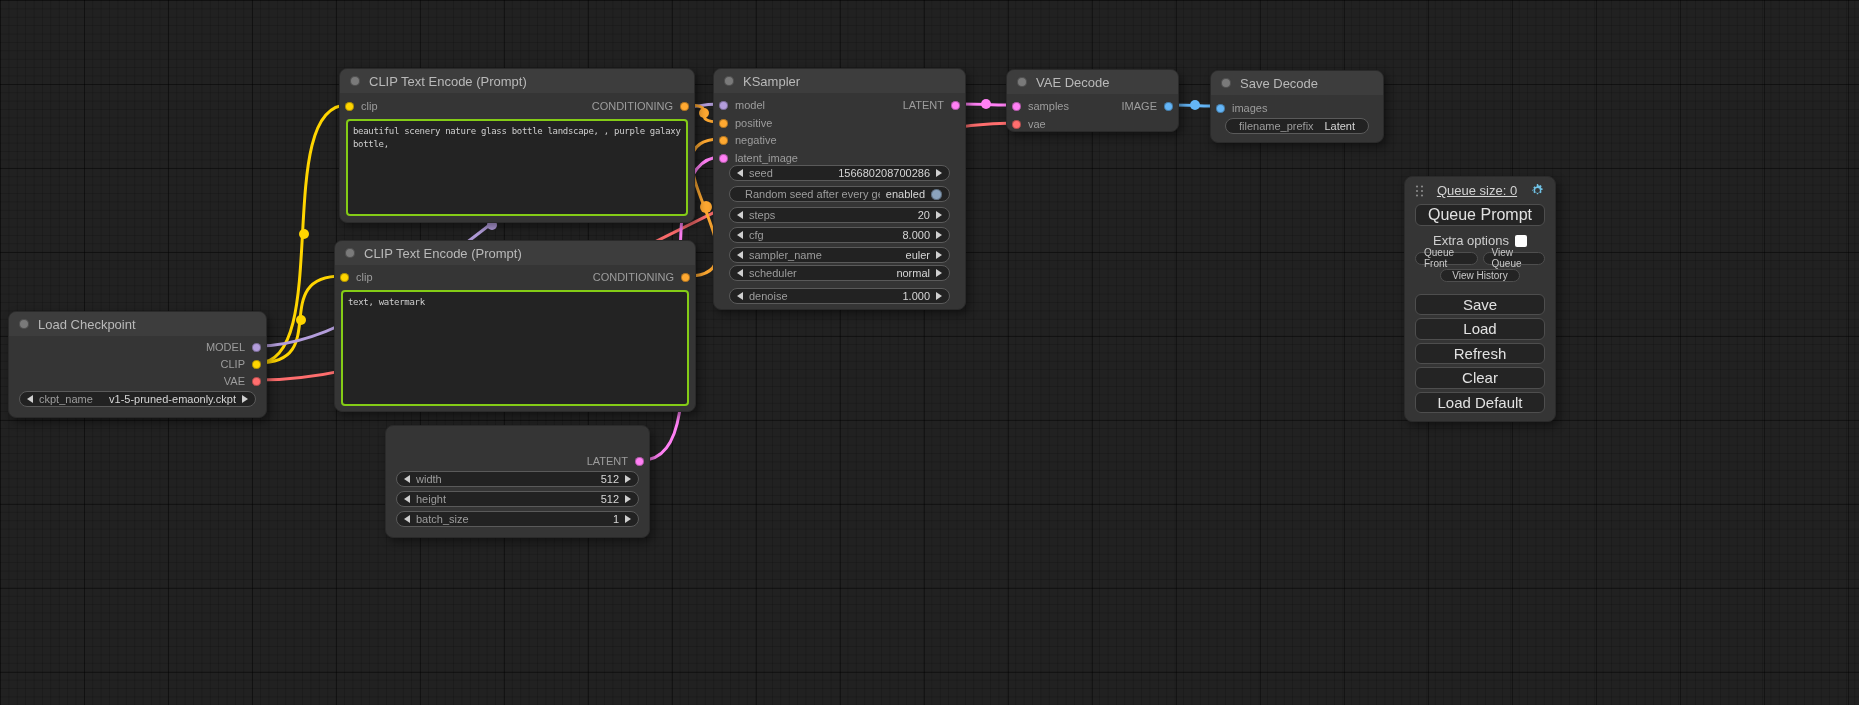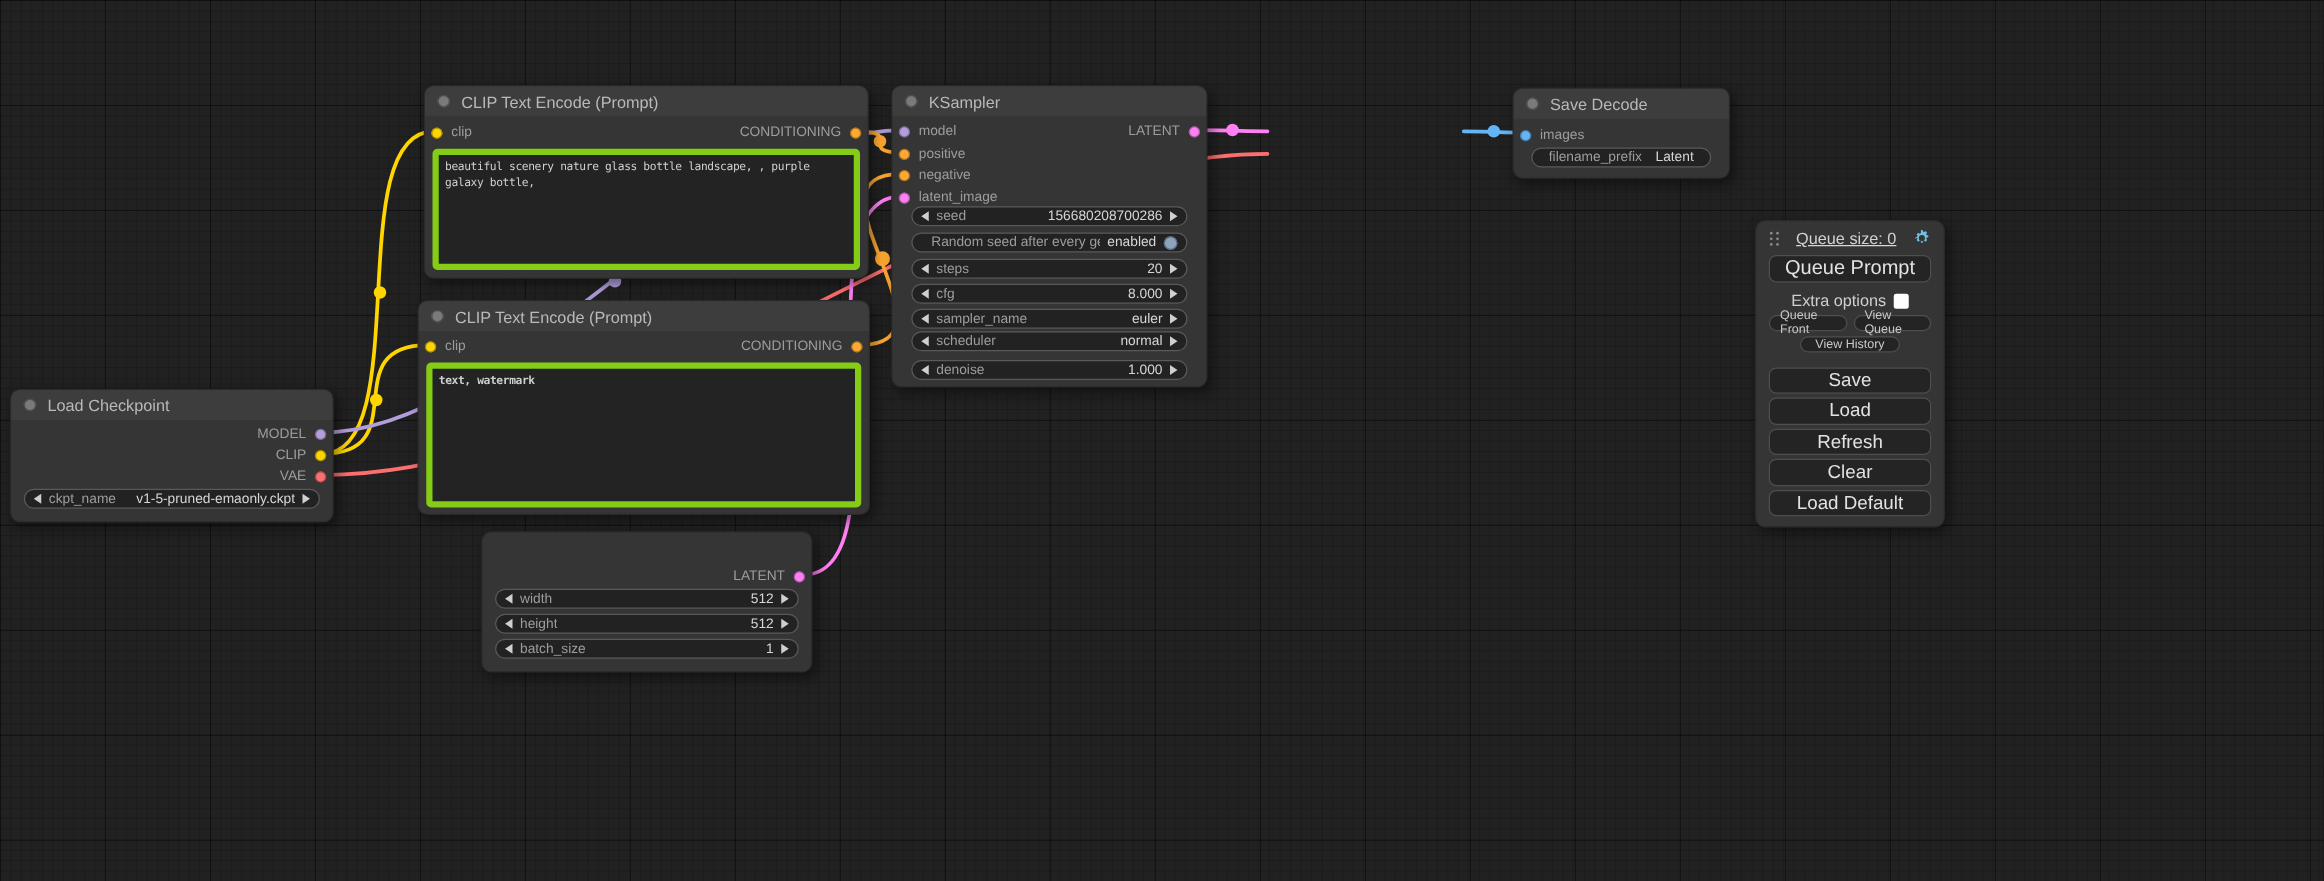--- a/index.html
+++ b/index.html
@@ -37,21 +37,21 @@
     border:1px solid #5a5a5a;border-radius:9px;display:flex;align-items:center;
     padding:0 7px;gap:6px;font-size:11px;white-space:nowrap;
   }
   .wlabel{color:#9d9d9d;overflow:hidden;}
   .wvalue{margin-left:auto;color:#d6d6d6;}
   .tri{width:0;height:0;flex:none;}
   .tri-l{border-top:4px solid transparent;border-bottom:4px solid transparent;border-right:6px solid #cfcfcf;}
   .tri-r{border-top:4px solid transparent;border-bottom:4px solid transparent;border-left:6px solid #cfcfcf;}
   .toggle{width:11px;height:11px;border-radius:50%;background:#8ba3bd;flex:none;box-shadow:inset 0 0 0 1px rgba(0,0,0,.3);}
   .prompt-box{
-    position:absolute;left:6px;right:6px;background:#232323;border:5px solid #84cc16;border-radius:4px;
+    position:absolute;left:6px;right:6px;background:#232323;border:2px solid #84cc16;border-radius:4px;
     color:#cfcfcf;font-family:"DejaVu Sans Mono",monospace;font-size:9px;letter-spacing:-0.3px;
     line-height:13px;padding:4px 5px;resize:none;white-space:pre-wrap;word-break:normal;overflow:hidden;
   }
 
   .queue-panel{
     position:absolute;left:1404px;top:176px;width:152px;height:246px;
     background:#353535;border:1px solid #2a2a2a;border-radius:8px;
     box-shadow:3px 4px 10px rgba(0,0,0,.45);
     display:flex;flex-direction:column;padding:6px 10px 8px;color:#d6d6d6;
   }
@@ -143,21 +143,21 @@
       <span>CLIP Text Encode (Prompt)</span>
     </div>
     <div class="port in" style="top:28px">
       <i class="pdot" style="background-color: rgb(255, 213, 0);"></i>
       <b class="plabel">clip</b>
     </div>
     <div class="port out" style="top:28px">
       <i class="pdot" style="background-color: rgb(255, 169, 49);"></i>
       <b class="plabel">CONDITIONING</b>
     </div>
-    <div class="prompt-box" style="top:49px;height:116px;font-weight:bold;">text, watermark</div>
+    <div class="prompt-box" style="top:49px;height:116px;">text, watermark</div>
   </div>
 
   <div class="node" style="left:385px;top:425px;width:265px;height:113px;">
     <div class="port out" style="top:27px">
       <i class="pdot" style="background-color: rgb(255, 128, 244);"></i>
       <b class="plabel">LATENT</b>
     </div>
     <div class="widget" style="top:45px">
       <i class="tri tri-l"></i>
       <span class="wlabel">width</span>
@@ -239,20 +239,38 @@
       <i class="tri tri-r"></i>
     </div>
     <div class="widget" style="top:219px;left:15px;right:15px;">
       <i class="tri tri-l"></i>
       <span class="wlabel">denoise</span>
       <span class="wvalue">1.000</span>
       <i class="tri tri-r"></i>
     </div>
   </div>
 
+  <div class="node" style="left:1006px;top:69px;width:173px;height:63px;">
+    <div class="node-title">
+      <i class="title-dot"></i>
+      <span>VAE Decode</span>
+    </div>
+    <div class="port in" style="top:28px">
+      <i class="pdot" style="background-color: rgb(255, 128, 244);"></i>
+      <b class="plabel">samples</b>
+    </div>
+    <div class="port in" style="top:46px">
+      <i class="pdot" style="background-color: rgb(255, 110, 110);"></i>
+      <b class="plabel">vae</b>
+    </div>
+    <div class="port out" style="top:28px">
+      <i class="pdot" style="background-color: rgb(100, 181, 246);"></i>
+      <b class="plabel">IMAGE</b>
+    </div>
+  </div>
 
   <div class="node" style="left:1210px;top:70px;width:174px;height:73px;">
     <div class="node-title">
       <i class="title-dot"></i>
       <span>Save Decode</span>
     </div>
     <div class="port in" style="top:29px">
       <i class="pdot" style="background-color: rgb(100, 181, 246);"></i>
       <b class="plabel">images</b>
     </div>

